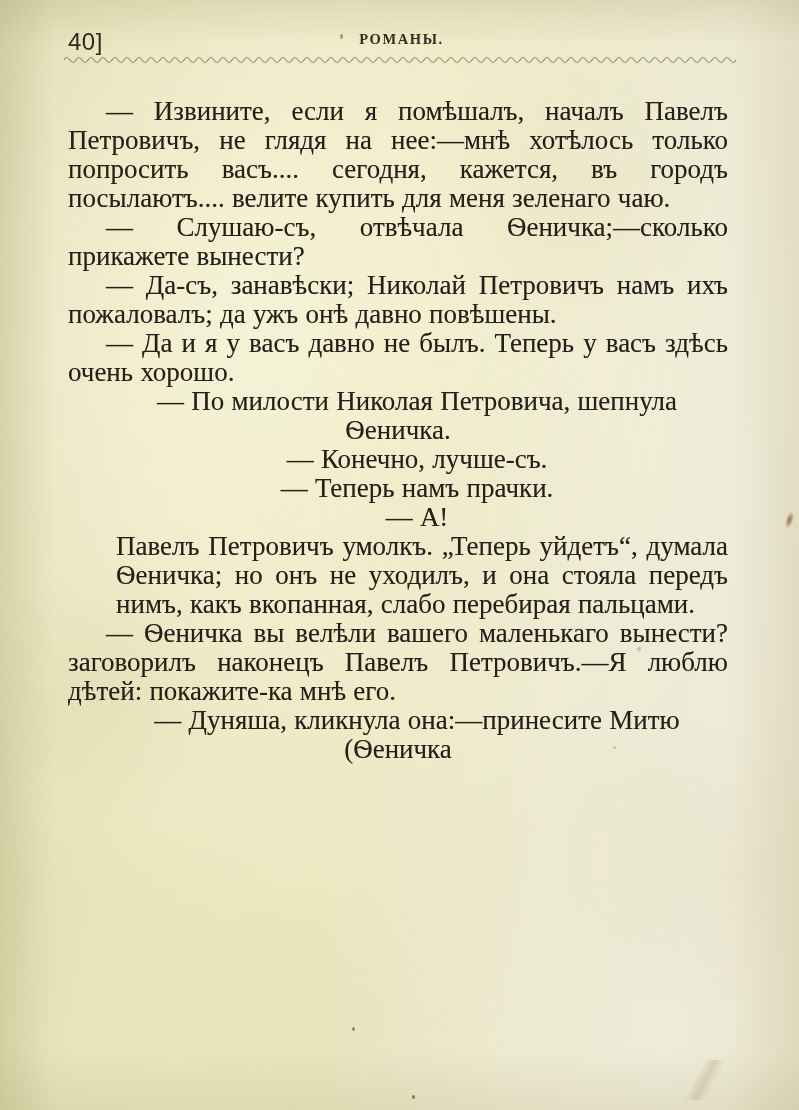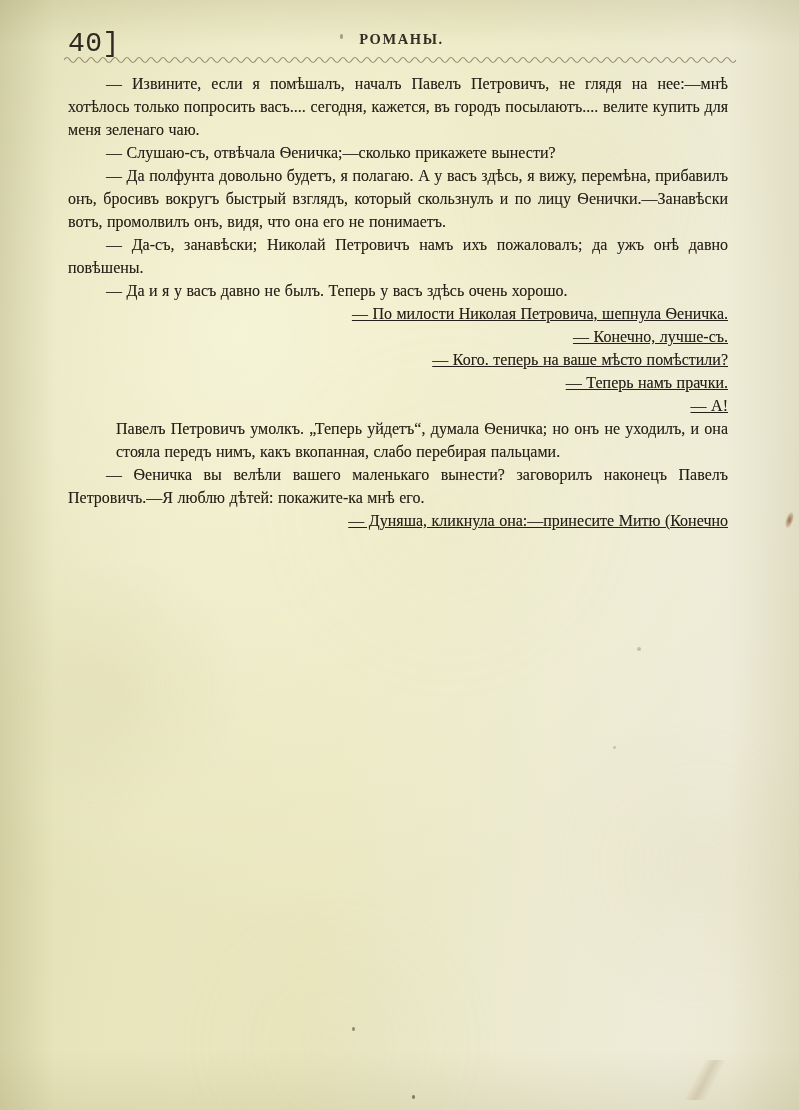--- a/index.html
+++ b/index.html
@@ -61,24 +61,24 @@
     position: absolute;
     left: 0;
     top: 28px;
     width: 100%;
     height: 26px;
   }
   .folio {
     position: absolute;
     left: 68px;
     top: 0;
-    font-size: 28px;
+    font-size: 24px;
     letter-spacing: 0.5px;
     color: #2e2a21;
-    font-family: Liberation Mono, monospace;
+    font-family: Liberation Sans, sans-serif;
     text-align: right;
   }
   .running-title {
     position: absolute;
     left: 0;
     top: 3px;
     width: 100%;
     text-align: center;
     font-size: 14.5px;
     letter-spacing: 1.6px;
@@ -104,37 +104,37 @@
     width: 672px;
     height: 10px;
     opacity: 0.62;
   }
   .wavy-rule svg { display: block; width: 100%; height: 100%; }
 
   
   .textblock {
     position: absolute;
     left: 68px;
-    top: 72px;
+    top: 97px;
     width: 660px;
     color: #241f18;
-    font-size: 16px;
-    line-height: 23px;
+    font-size: 27px;
+    line-height: 29px;
     text-align: justify;
     -webkit-font-smoothing: none;
   }
   .textblock p {
     margin: 0;
     text-indent: 38px;
     text-align: justify;
     text-justify: inter-word;
     word-spacing: 0.5px;
   }
   .textblock p.no-indent { text-indent: 0; margin-left: 48px; }
-  .textblock p.short { text-align: right; text-decoration: underline; }
+  .textblock p.short { text-align: center; }
 
   
   .textblock p {
     text-shadow: 0 0 0.6px rgba(40,32,20,0.40);
   }
 
   
   .blot {
     position: absolute;
     z-index: 4;
@@ -197,31 +197,29 @@
 
     <div class="wavy-rule">
       <svg viewBox="0 0 672 10" preserveAspectRatio="none" aria-hidden="true">
         <path d="M0,6 Q3,1 6,6 T12,6 T18,6 T24,6 T30,6 T36,6 T42,6 T48,6 T54,6 T60,6 T66,6 T72,6 T78,6 T84,6 T90,6 T96,6 T102,6 T108,6 T114,6 T120,6 T126,6 T132,6 T138,6 T144,6 T150,6 T156,6 T162,6 T168,6 T174,6 T180,6 T186,6 T192,6 T198,6 T204,6 T210,6 T216,6 T222,6 T228,6 T234,6 T240,6 T246,6 T252,6 T258,6 T264,6 T270,6 T276,6 T282,6 T288,6 T294,6 T300,6 T306,6 T312,6 T318,6 T324,6 T330,6 T336,6 T342,6 T348,6 T354,6 T360,6 T366,6 T372,6 T378,6 T384,6 T390,6 T396,6 T402,6 T408,6 T414,6 T420,6 T426,6 T432,6 T438,6 T444,6 T450,6 T456,6 T462,6 T468,6 T474,6 T480,6 T486,6 T492,6 T498,6 T504,6 T510,6 T516,6 T522,6 T528,6 T534,6 T540,6 T546,6 T552,6 T558,6 T564,6 T570,6 T576,6 T582,6 T588,6 T594,6 T600,6 T606,6 T612,6 T618,6 T624,6 T630,6 T636,6 T642,6 T648,6 T654,6 T660,6 T666,6 T672,6" fill="none" stroke="#5d5438" stroke-width="1.2"></path>
       </svg>
     </div>
 
     <div class="textblock">
       <p>— Извините, если я помѣшалъ, началъ Павелъ Петровичъ, не глядя на нее:—мнѣ хотѣлось только попросить васъ.... сегодня, кажется, въ городъ посылаютъ.... велите купить для меня зеленаго чаю.</p>
       <p>— Слушаю-съ, отвѣчала Ѳеничка;—сколько прикажете вынести?</p>
-      <p>— Да полфунта довольно будетъ, я полагаю. А у васъ здѣсь, я вижу, перемѣна, прибавилъ онъ, бросивъ вокругъ быстрый взглядъ, который скользнулъ и по лицу Ѳенички.—Занавѣски вотъ, промолвилъ онъ, видя, что она его не понимаетъ.</p>
       <p>— Да-съ, занавѣски; Николай Петровичъ намъ ихъ пожаловалъ; да ужъ онѣ давно повѣшены.</p>
       <p>— Да и я у васъ давно не былъ. Теперь у васъ здѣсь очень хорошо.</p>
       <p class="short">— По милости Николая Петровича, шепнула Ѳеничка.</p>
       <p class="short">— Конечно, лучше-съ.</p>
-      <p class="short">— Кого. теперь на ваше мѣсто помѣстили?</p>
       <p class="short">— Теперь намъ прачки.</p>
       <p class="short">— А!</p>
       <p class="no-indent">Павелъ Петровичъ умолкъ. „Теперь уйдетъ“, думала Ѳеничка; но онъ не уходилъ, и она стояла передъ нимъ, какъ вкопанная, слабо перебирая пальцами.</p>
       <p>— Ѳеничка вы велѣли вашего маленькаго вынести? заговорилъ наконецъ Павелъ Петровичъ.—Я люблю дѣтей: покажите-ка мнѣ его.</p>
-      <p class="short">— Дуняша, кликнула она:—принесите Митю (Конечно</p>
+      <p class="short">— Дуняша, кликнула она:—принесите Митю (Ѳеничка</p>
     </div>
 
   </div>
 
   <span class="blot blot-edge"></span>
   <span class="blot blot-dot-a"></span>
   <span class="blot blot-dot-b"></span>
   <span class="blot blot-dot-c"></span>
   <span class="blot blot-dot-d"></span>
   <span class="crease"></span>

